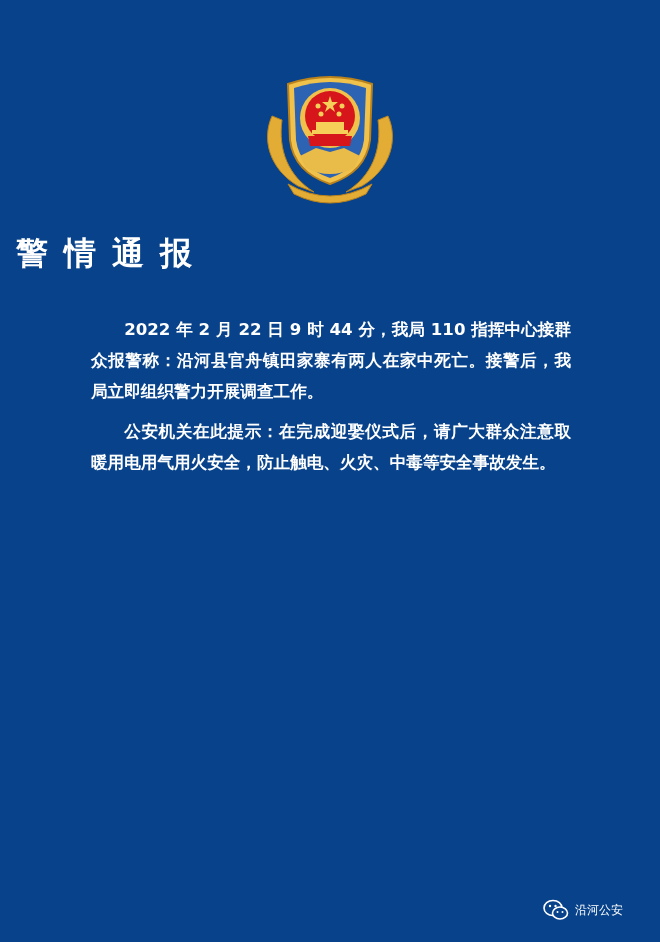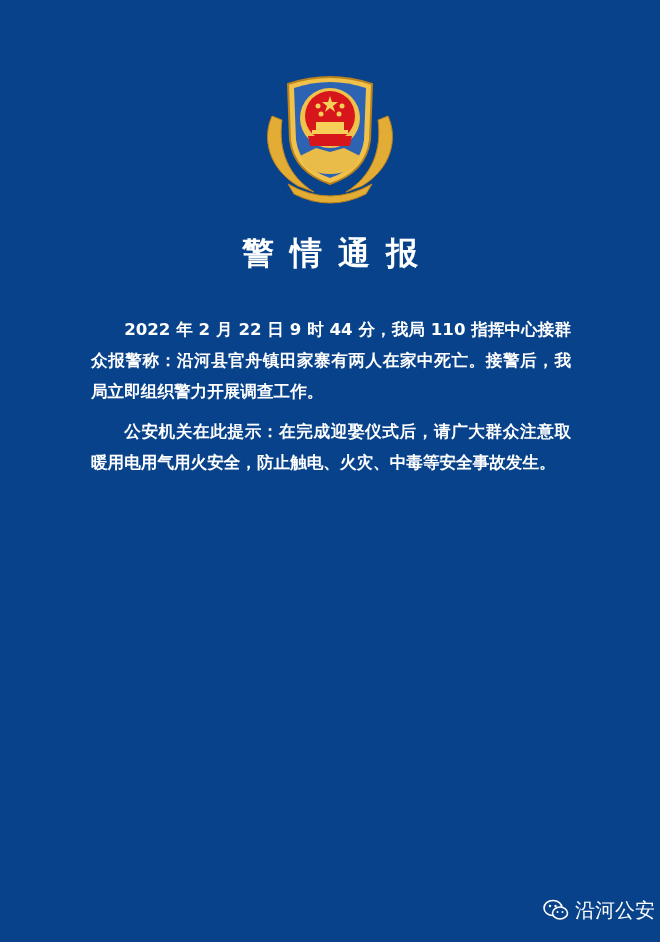--- a/index.html
+++ b/index.html
@@ -8,38 +8,38 @@
     background: #07428a;
     font-family: "DejaVu Sans", "Liberation Sans", sans-serif;
     color: #ffffff;
     position: relative;
   }
   .emblem {
     position: absolute; left: 258px; top: 68px; width: 144px; height: 138px;
   }
   .title {
     position: absolute; left: 0; width: 660px; top: 231px;
-    text-align: center; font-size: 32px; font-weight: bold;
+    font-size: 32px; font-weight: bold;
     letter-spacing: 16px; padding-left: 16px; box-sizing: border-box;
     line-height: 44px;
   }
   .body {
     position: absolute; left: 83px; top: 306px; width: 496px;
     font-size: 16.6px; font-weight: bold; line-height: 31.2px;
     text-align: justify;
   }
   .body p { margin: 8px; text-indent: 2em; }
   .sig {
     position: absolute; left: 384px; top: 750px; font-size: 16.4px;
     font-weight: bold; line-height: 32px;
   }
   .sig .date { padding-left: 40px; }
   .footer {
     position: absolute; left: 543px; top: 898px; display: flex; align-items: center;
-    font-size: 20px; line-height: 24px; color: #ffffff;
+    font-size: 12px; line-height: 24px; color: #ffffff;
   }
   .footer svg { margin-right: 6px; }
 </style>
 </head>
 <body>
 
 <div class="emblem">
   <svg width="144" height="138" viewBox="0 0 144 138">
 
     <g fill="#e3ad35" stroke="#b9821c" stroke-width="1">

